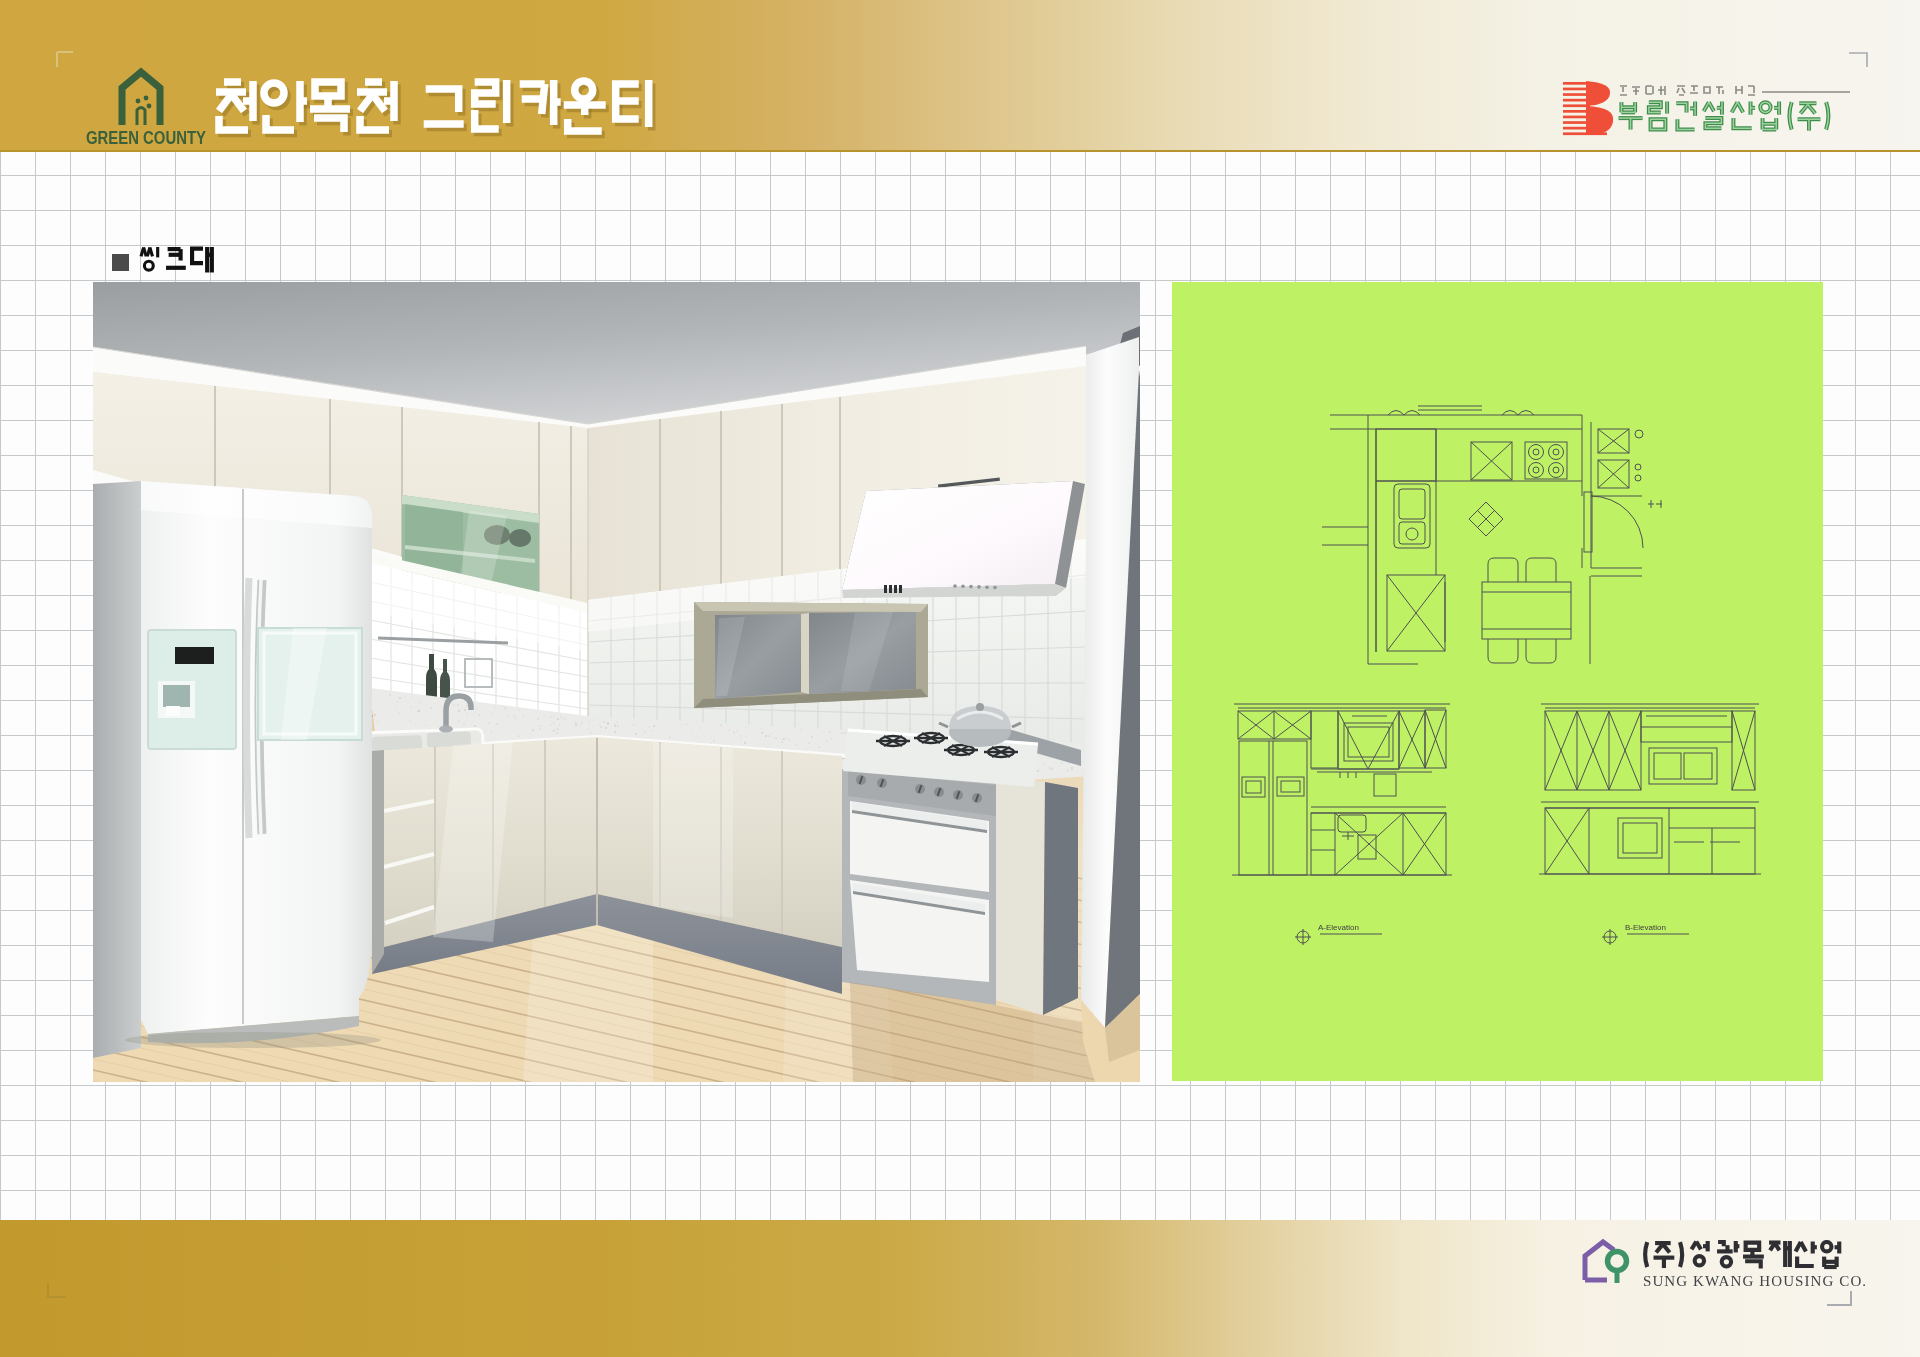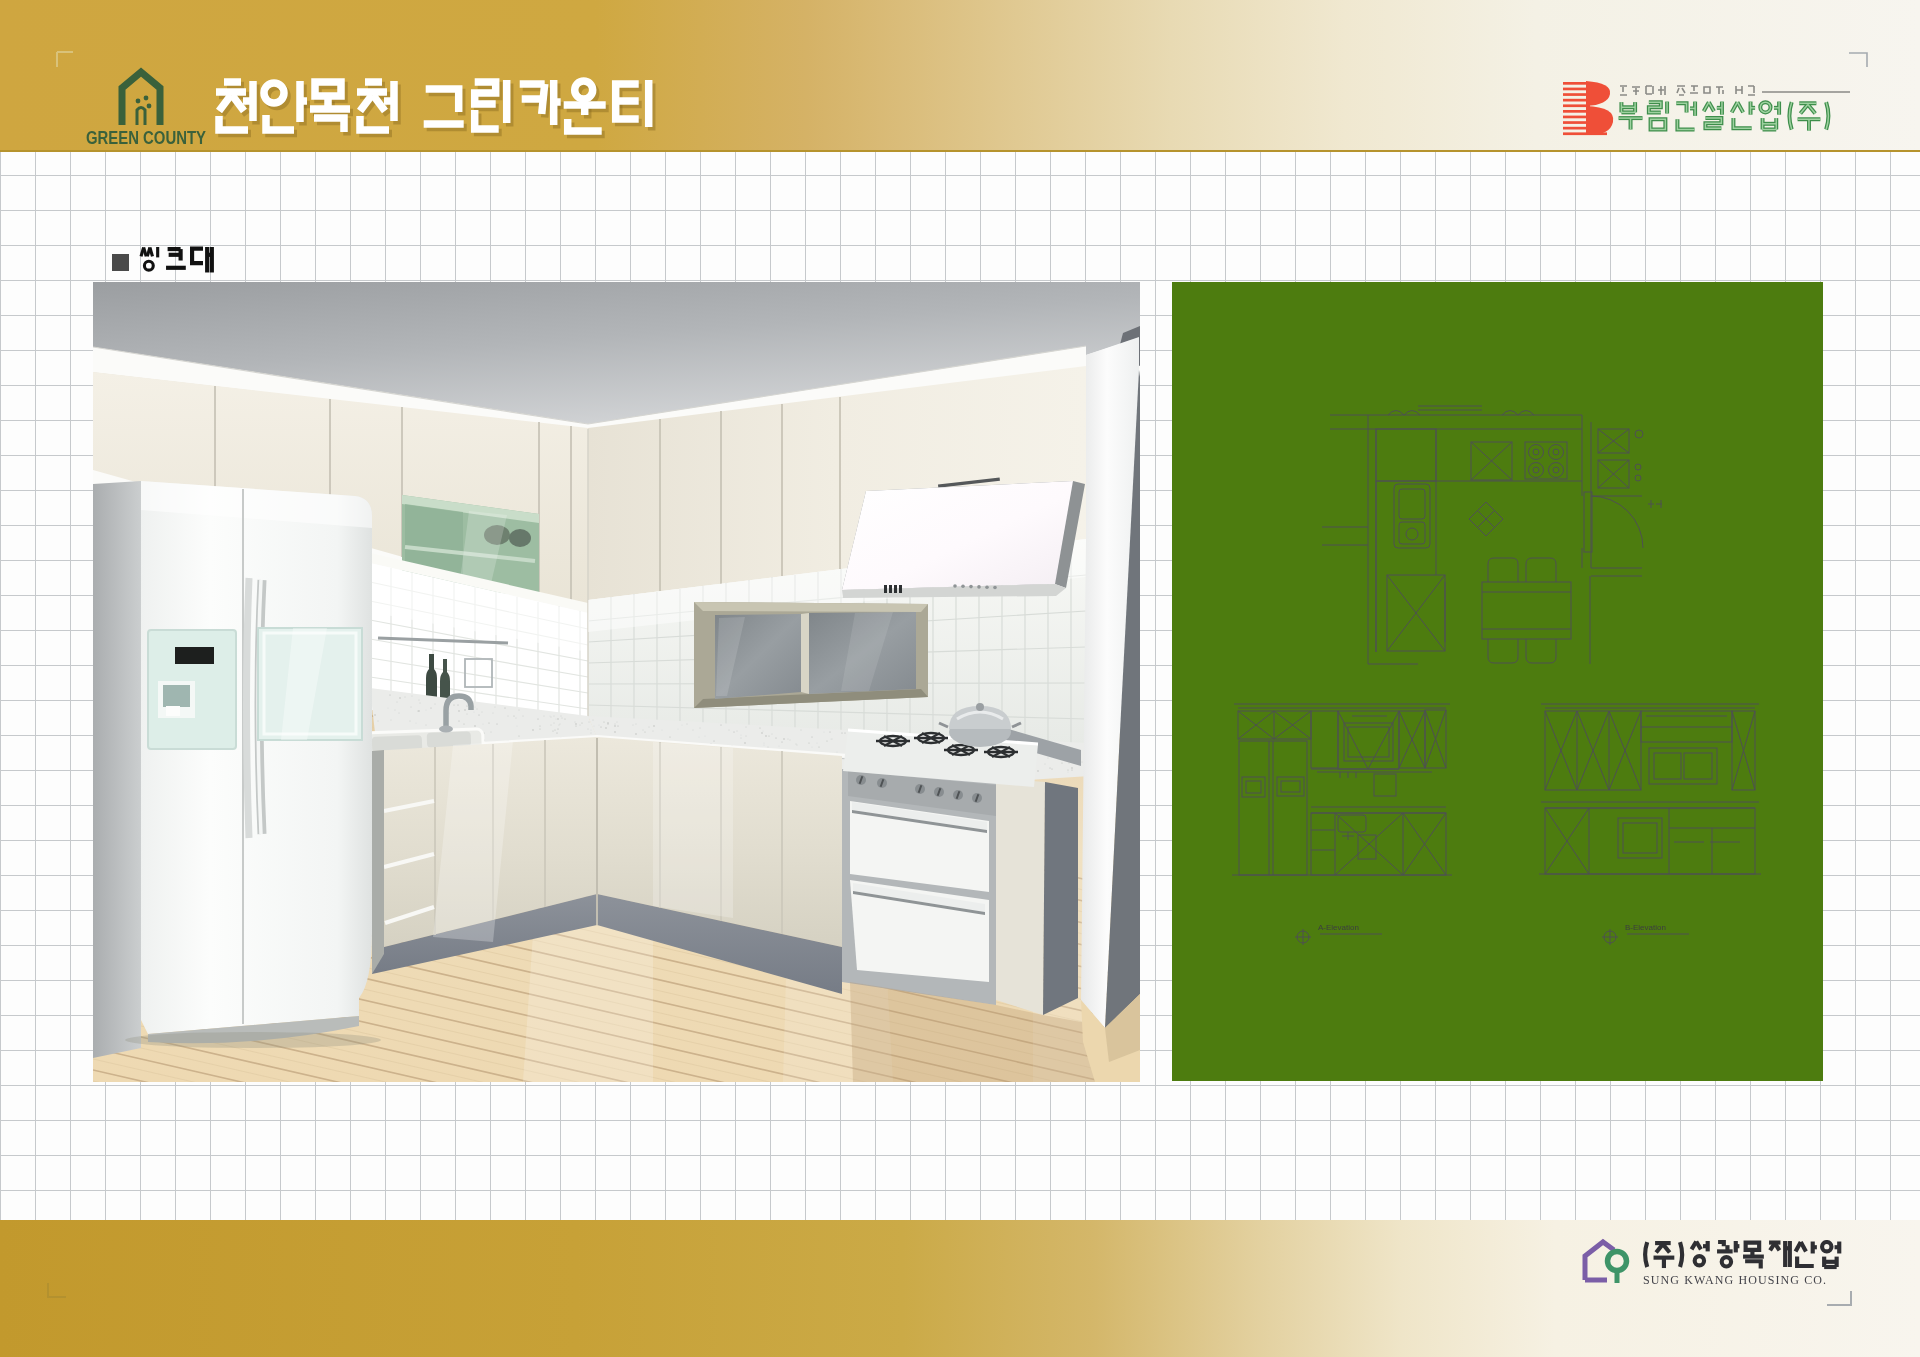--- a/index.html
+++ b/index.html
@@ -4,21 +4,21 @@
 body{width:1920px;height:1357px;position:relative;overflow:hidden;background:#fdfdfd;font-family:"Liberation Sans",sans-serif;}
 #grid{position:absolute;left:0;top:0;width:1920px;height:1357px;
  background-image:linear-gradient(to right,#c6c9cc 1px,transparent 1px),linear-gradient(to bottom,#c6c9cc 1px,transparent 1px);
  background-size:35px 35px;}
 #topband{position:absolute;left:0;top:0;width:1920px;height:150px;
  background:linear-gradient(90deg,#cfa640 0%,#cfa841 31%,#d5b266 42%,#dfc78e 52%,#e8dab3 61%,#f0e8d0 70%,#f4f1e5 80%,#f7f5ef 100%);
  border-bottom:2px solid #b6932d;}
 #botband{position:absolute;left:0;top:1220px;width:1920px;height:137px;
  background:linear-gradient(90deg,#c2992d 0%,#c7a137 30%,#cbaa47 47%,#d4b76a 57%,#e2cf9c 65%,#efe5c8 73%,#f6f1e3 81%,#f8f5ee 100%);}
 .abs{position:absolute;}
-#cadpanel{position:absolute;left:1172px;top:282px;width:651px;height:799px;background:#4d7c0f;}
+#cadpanel{position:absolute;left:1172px;top:282px;width:651px;height:799px;background:#bef264;}
 </style></head>
 <body>
 <div id="grid"></div>
 <div id="topband"></div>
 <div id="botband"></div>
 
 <svg class="abs" style="left:40px;top:40px" width="60" height="60" viewBox="0 0 60 60">
 <path d="M17,12 H33 M17,12 V27" stroke="#d9c27a" stroke-width="2" fill="none"></path>
 </svg>
 <svg class="abs" style="left:30px;top:1270px" width="60" height="60" viewBox="0 0 60 60">
@@ -1019,21 +1019,21 @@
       <g transform="translate(179.0,1.0) scale(0.52)" stroke="#2f2f33" stroke-width="8" fill="none" stroke-linecap="butt">
         <circle cx="13" cy="11" r="9"></circle>
         <path d="M37,1 V24"></path>
         <path d="M28,12 H37"></path>
         <path d="M8,30 V50"></path>
         <path d="M32,30 V50"></path>
         <path d="M8,40 H32"></path>
         <path d="M8,50 H32"></path>
       </g>
     </svg></div>
-<div class="abs" style="left:1643px;top:1273px;font-family:'Liberation Serif',serif;font-size:12px;letter-spacing:1.1px;color:#43434a;white-space:nowrap">SUNG KWANG HOUSING CO.</div>
+<div class="abs" style="left:1643px;top:1273px;font-family:'Liberation Serif',serif;font-size:15px;letter-spacing:1.1px;color:#43434a;white-space:nowrap">SUNG KWANG HOUSING CO.</div>
 
 <div id="cadpanel"><svg width="651" height="799" viewBox="0 0 651 799">
       <g stroke="#4e5052" stroke-width="1" fill="none">
         <path d="M196,133 H410 M196,147 H410"></path>
         <path d="M196,133 V382 M204,147 V370"></path>
         <path d="M410,133 V147"></path>
         <path d="M410,147 V214 M419,140 V214"></path>
         <path d="M410,266 V286 M419,266 V286"></path>
         <path d="M419,286 H470 M419,294 H470"></path>
         <path d="M418,294 V382"></path>

